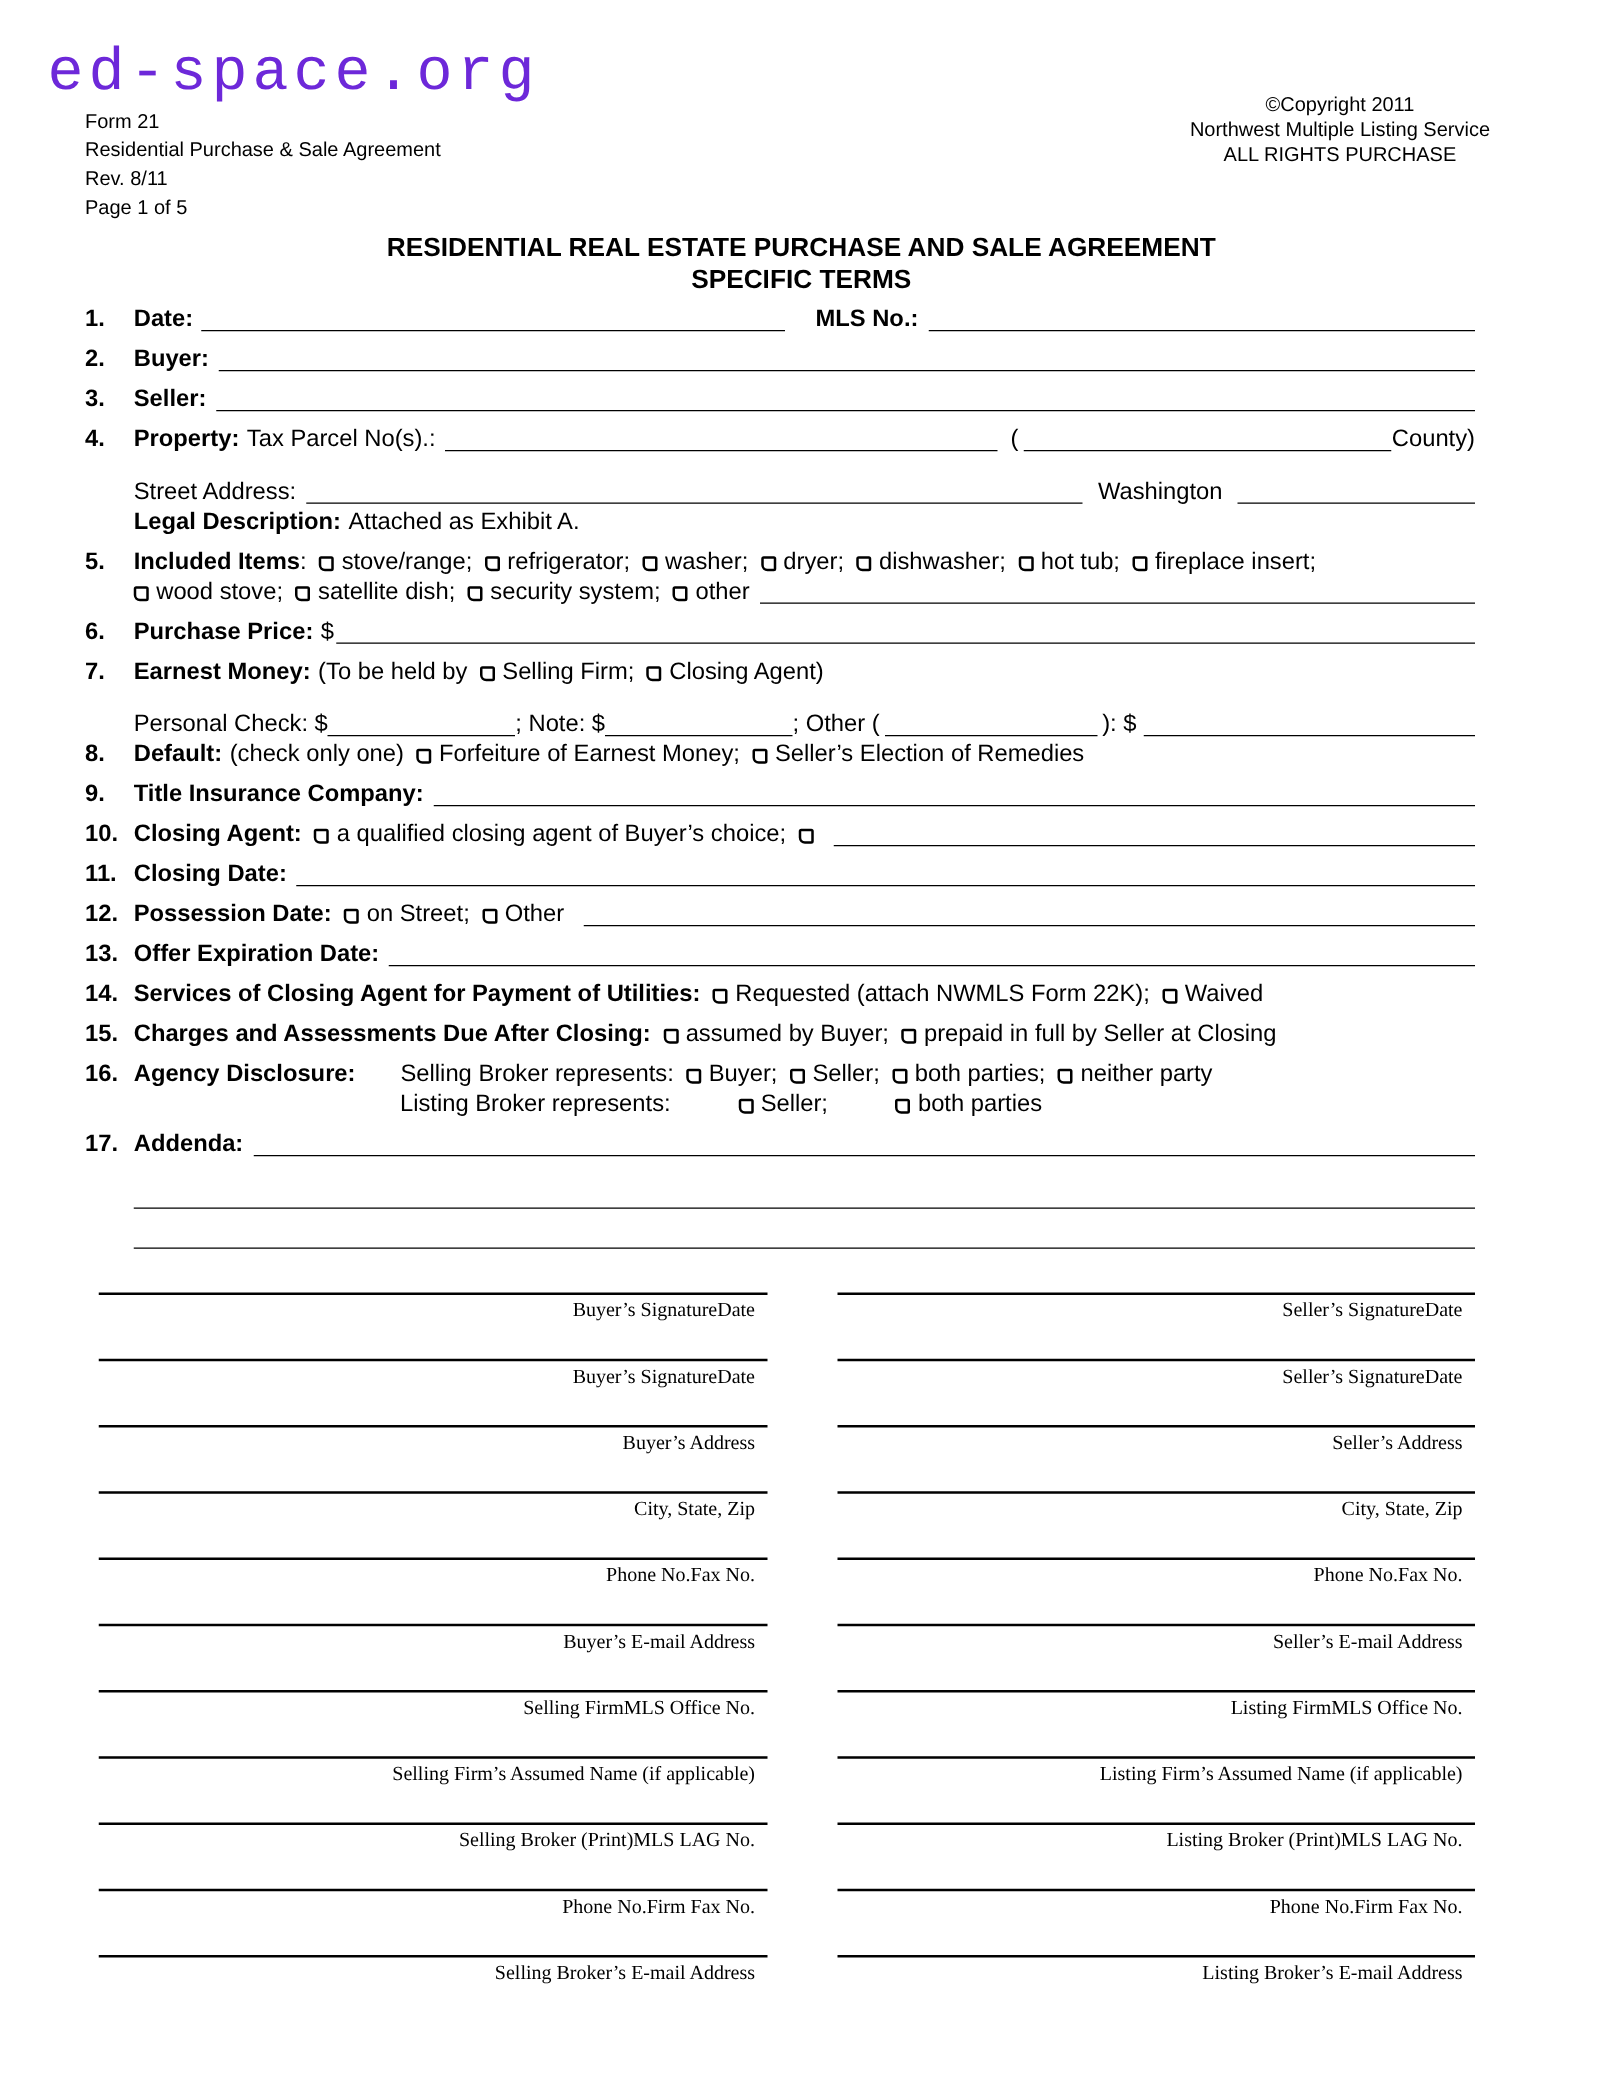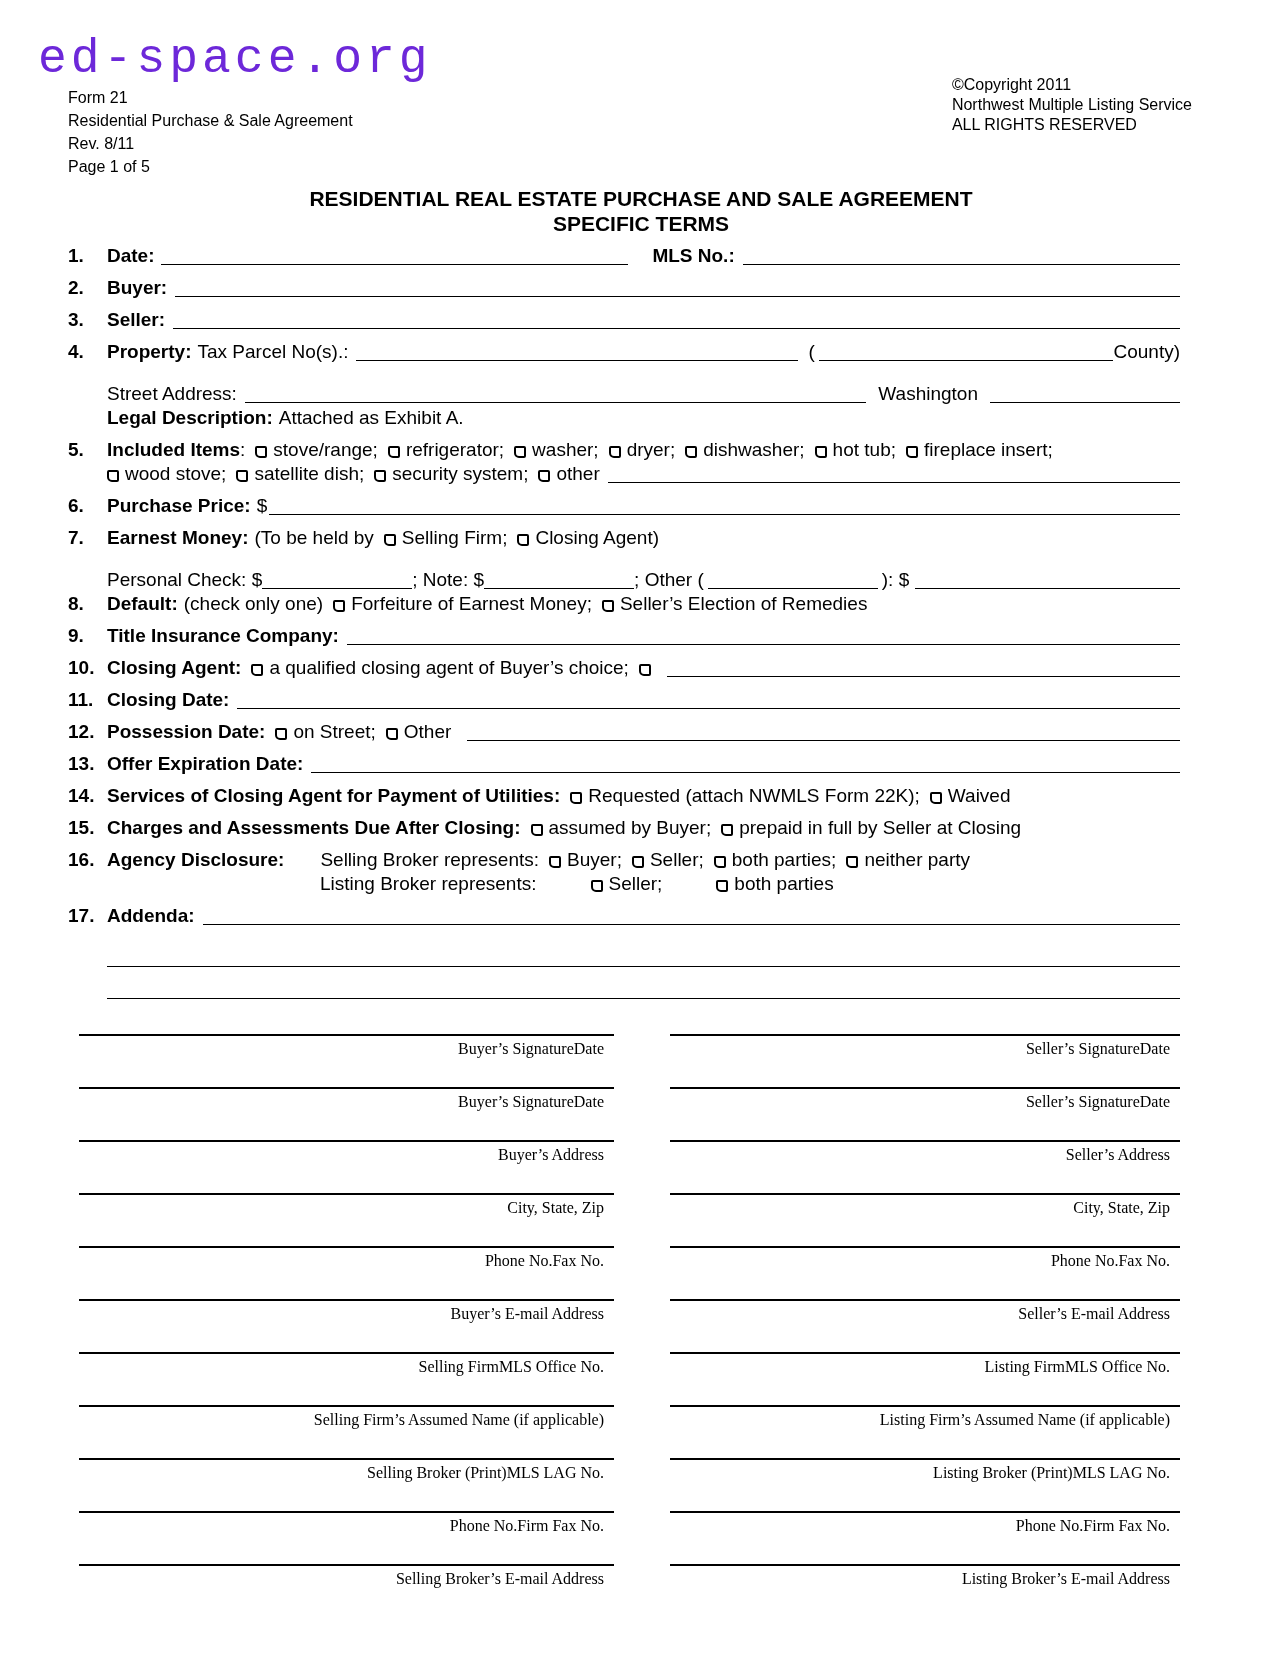--- a/index.html
+++ b/index.html
@@ -10,21 +10,21 @@
     font-family:"Liberation Sans", sans-serif; font-size:19px;
   }
   .watermark {
     position:absolute; left:38px; top:32px;
     font-family:"Liberation Mono", monospace;
     font-size:48px; letter-spacing:4px; white-space:nowrap; color:#6d28d9;
   }
   .header { display:flex; justify-content:space-between; align-items:flex-start;
             margin:75px 90px 0 68px; }
   .header-left  { margin-top:11px; font-size:16px; line-height:23px; }
-  .header-right { font-size:16px; line-height:20px; text-align:left; }
+  .header-right { font-size:16px; line-height:20px; text-align:center; }
   .title { text-align:center; font-weight:bold; font-size:21px; line-height:25px; margin-top:8px; }
 
   .items { margin:8px 102px 0 68px; }
   .item { position:relative; padding-left:39px; margin-top:8px; }
   .item.mt0 { margin-top:0; }
   .num { position:absolute; left:0; top:0; font-weight:bold; line-height:24px; }
   .row { display:flex; align-items:flex-end; line-height:24px; }
   .row.sub0 { margin-top:0; }
   .row.sub8 { margin-top:18px; }
   .row.ind  { padding-left:213px;gap:44px; }
@@ -64,21 +64,21 @@
   <div class="header">
     <div class="header-left">
       <div>Form 21</div>
       <div>Residential Purchase &amp; Sale Agreement</div>
       <div>Rev. 8/11</div>
       <div>Page 1 of 5</div>
     </div>
     <div class="header-right">
       <div>©Copyright 2011</div>
       <div>Northwest Multiple Listing Service</div>
-      <div>ALL RIGHTS RESERVED</div>
+      <div>ALL RIGHTS PURCHASE</div>
     </div>
   </div>
 
   <div class="title">
     <div>RESIDENTIAL REAL ESTATE PURCHASE AND SALE AGREEMENT</div>
     <div>SPECIFIC TERMS</div>
   </div>
 
   <div class="items">
 

